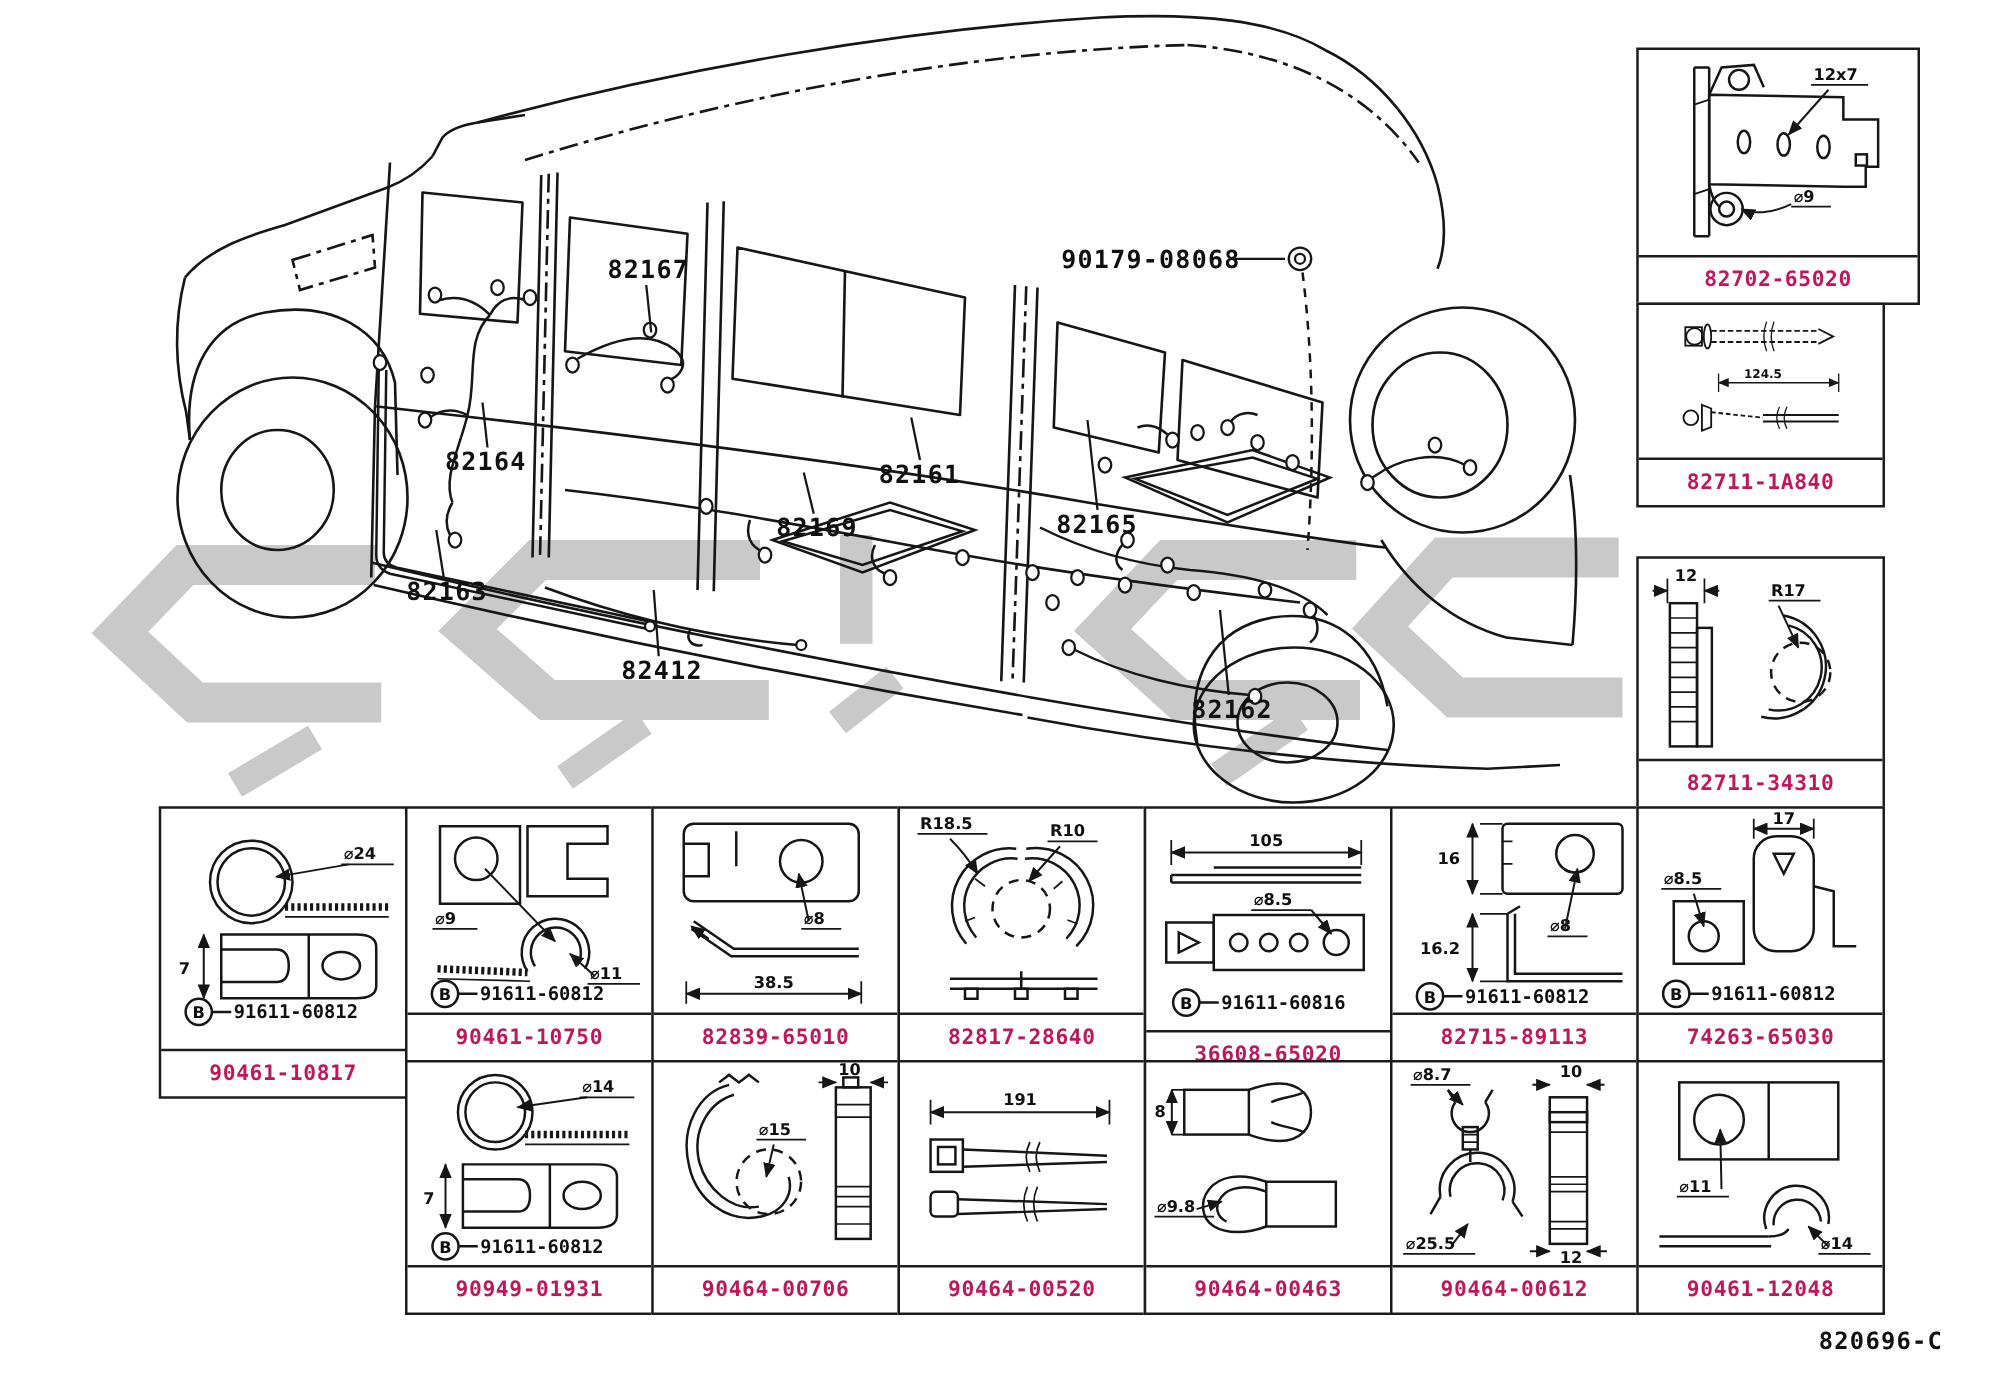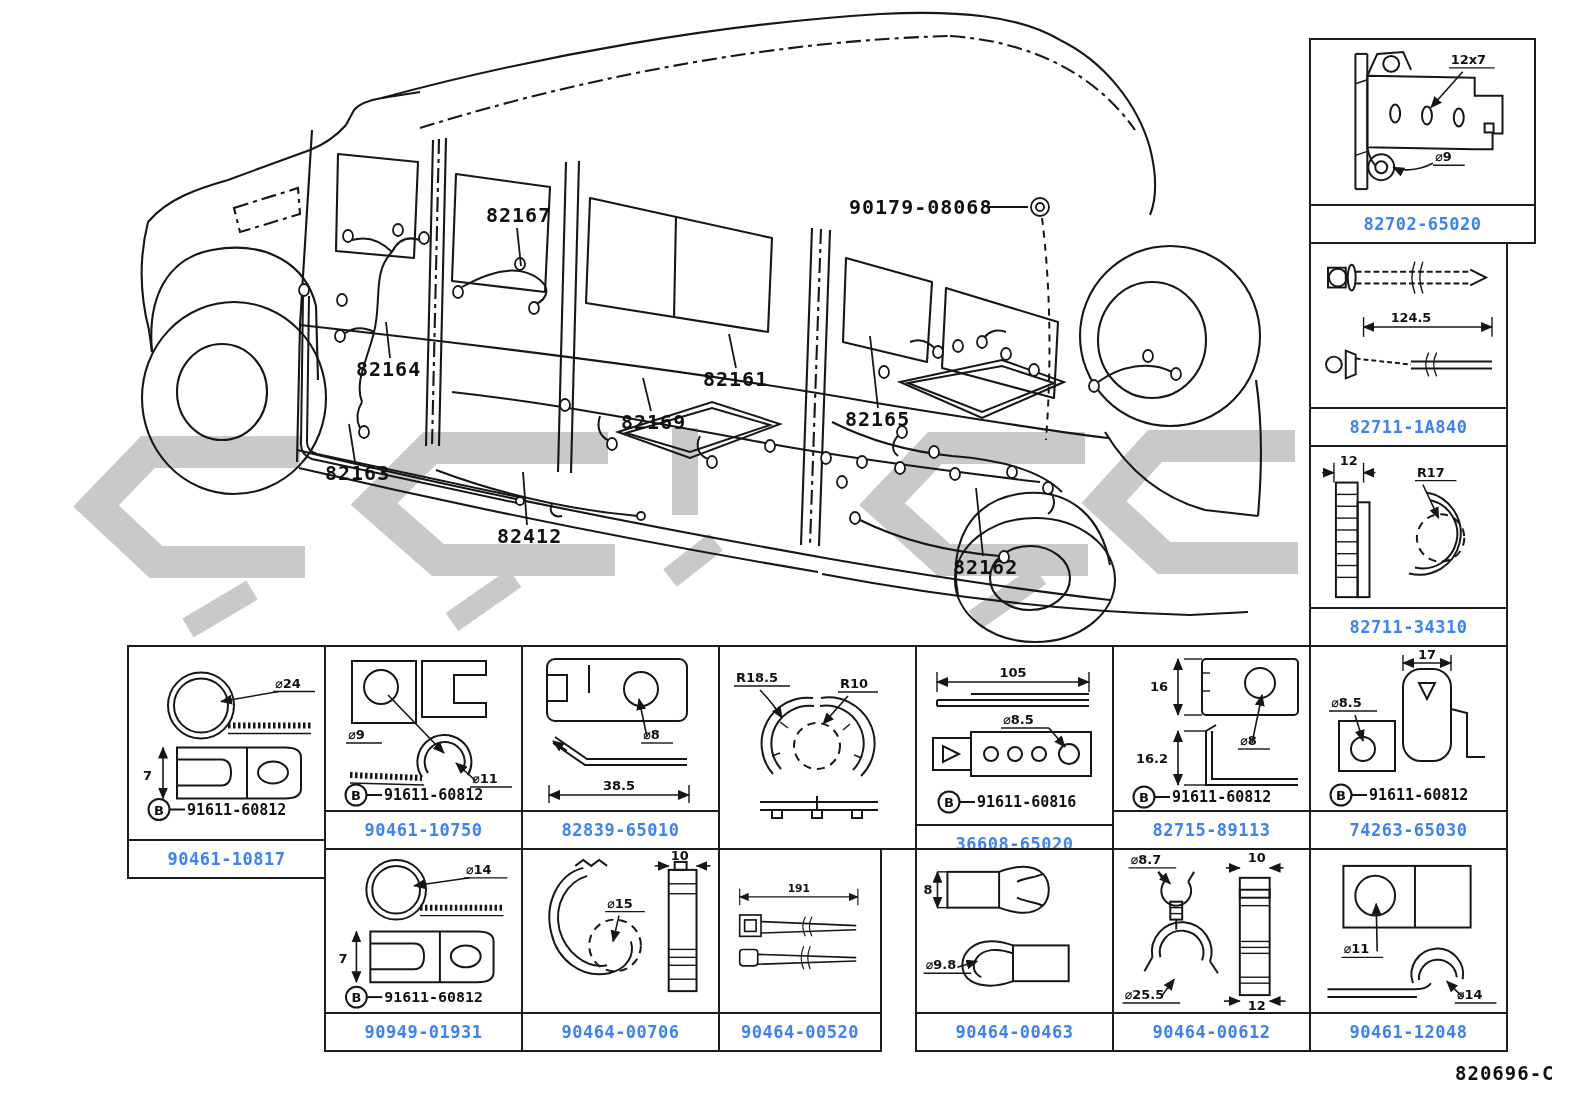--- a/index.html
+++ b/index.html
@@ -15,21 +15,21 @@
   .wire ellipse,.wire circle{stroke:#161616;stroke-width:1.8;fill:#fff;}
   .lbl{font:700 20px "DejaVu Sans Mono",monospace;fill:#101010;letter-spacing:1px;}
   .leader{stroke:#161616;stroke-width:1.8;fill:none;}
   .dashl{stroke:#161616;stroke-width:1.6;fill:none;stroke-dasharray:7 6;}
   
   .cell{position:absolute;border:2.5px solid #1c1c1c;background:#fff;box-sizing:border-box;
         display:flex;flex-direction:column;}
   .sketchwrap{flex:1;position:relative;overflow:hidden;}
   .sketchwrap svg{width:100%;height:100%;}
   .plabel{height:36px;border-top:2.5px solid #1c1c1c;display:flex;align-items:center;justify-content:center;
-          font:700 17px "DejaVu Sans Mono",monospace;color:#3b82f6;letter-spacing:.5px;flex:none;}
+          font:700 17px "DejaVu Sans Mono",monospace;color:#be185d;letter-spacing:.5px;flex:none;}
   .sk path,.sk line,.sk rect,.sk circle,.sk ellipse,.sk polyline{stroke:#161616;stroke-width:2;fill:none;}
   .sk .hatch{stroke-width:6;stroke-dasharray:2.5 2.5;}
   .sk .thin{stroke-width:1.4;}
   .sk .dash{stroke-dasharray:8 6;}
   .sk .dim{stroke-width:1.6;}
   .sk text{stroke:none;}
   .ann{font:700 13px "DejaVu Sans",sans-serif;fill:#101010;}
   .sub{font:700 15px "DejaVu Sans Mono",monospace;fill:#101010;}
   .bsym{font:700 13px "DejaVu Sans",sans-serif;fill:#101010;text-anchor:middle;}
   #doc-num{position:absolute;left:1455px;top:1062px;font:700 19px "DejaVu Sans Mono",monospace;
@@ -235,21 +235,21 @@
     <line class="thin" x1="124" y1="28" x2="170" y2="28"></line>
     <line class="dim" x1="138" y1="32" x2="106" y2="68" marker-end="url(#ar)"></line>
     <text class="ann" x="110" y="122">⌀9</text>
     <line class="thin" x1="108" y1="126" x2="140" y2="126"></line>
     <path class="dim" d="M108,124 C92,132 76,132 68,128" marker-end="url(#ar)"></path>
   </svg>
       </div>
   <div class="plabel">82702-65020</div>
 </div>
 
-<div class="cell" style="left:1309px;top:242px;width:199px;height:205px">
+<div class="cell" style="left:1309px;top:242px;width:199px;height:164px">
   <div class="sketchwrap">
         <svg class="sk" viewBox="0 0 195 165">
     <circle cx="26" cy="34" r="9"></circle>
           <rect x="16" y="24" width="18" height="20"></rect>
     <ellipse cx="40" cy="34" rx="4" ry="13"></ellipse>
     <line x1="44" y1="28" x2="160" y2="28" stroke-dasharray="6 3" stroke-width="3"></line>
     <line x1="44" y1="40" x2="160" y2="40" stroke-dasharray="6 3" stroke-width="3"></line>
     <path d="M160,26 L176,34 L160,42"></path>
     <path class="thin" d="M104,18 Q98,34 104,50"></path>
           <path class="thin" d="M112,18 Q106,34 112,50"></path>
@@ -389,20 +389,21 @@
     <line class="thin" x1="118" y1="26" x2="158" y2="26"></line>
     <line class="dim" x1="128" y1="30" x2="103" y2="58" marker-end="url(#ar)"></line>
     <line x1="40" y1="136" x2="158" y2="136"></line>
           <line x1="40" y1="144" x2="158" y2="144"></line>
     <line x1="97" y1="130" x2="97" y2="144"></line>
     <rect x="52" y="144" width="10" height="8"></rect>
           <rect x="92" y="144" width="10" height="8"></rect>
           <rect x="132" y="144" width="10" height="8"></rect>
   </svg>
       </div>
+  <div class="plabel">82817-28640</div>
 </div>
 
 <div class="cell" style="left:915px;top:645px;width:199px;height:219px">
   <div class="sketchwrap">
         <svg class="sk" viewBox="0 0 195 163">
     <line class="dim" x1="20" y1="28" x2="172" y2="28" marker-start="url(#ar)" marker-end="url(#ar)"></line>
     <line class="thin" x1="20" y1="18" x2="20" y2="38"></line>
           <line class="thin" x1="172" y1="18" x2="172" y2="38"></line>
     <text class="ann" x="96" y="23" text-anchor="middle">105</text>
     <line x1="20" y1="46" x2="172" y2="46"></line>
@@ -526,21 +527,21 @@
     <line class="thin" x1="146" y1="116" x2="174" y2="116"></line>
           <line class="thin" x1="146" y1="130" x2="174" y2="130"></line>
     <line class="dim" x1="132" y1="16" x2="146" y2="16" marker-end="url(#ar)"></line>
     <line class="dim" x1="188" y1="16" x2="174" y2="16" marker-end="url(#ar)"></line>
     <text class="ann" x="148" y="10">10</text>
   </svg>
       </div>
   <div class="plabel">90464-00706</div>
 </div>
 
-<div class="cell" style="left:718px;top:848px;width:164px;height:204px">
+<div class="cell" style="left:718px;top:848px;width:199px;height:204px">
   <div class="sketchwrap">
         <svg class="sk" viewBox="0 0 195 163">
     <line class="dim" x1="24" y1="40" x2="168" y2="40" marker-start="url(#ar)" marker-end="url(#ar)"></line>
     <line class="thin" x1="24" y1="30" x2="24" y2="50"></line>
           <line class="thin" x1="168" y1="30" x2="168" y2="50"></line>
     <text class="ann" x="96" y="34" text-anchor="middle">191</text>
     <rect x="24" y="62" width="26" height="26"></rect>
           <rect x="30" y="68" width="14" height="14"></rect>
     <line x1="50" y1="70" x2="166" y2="75"></line>
           <line x1="50" y1="84" x2="166" y2="80"></line>

